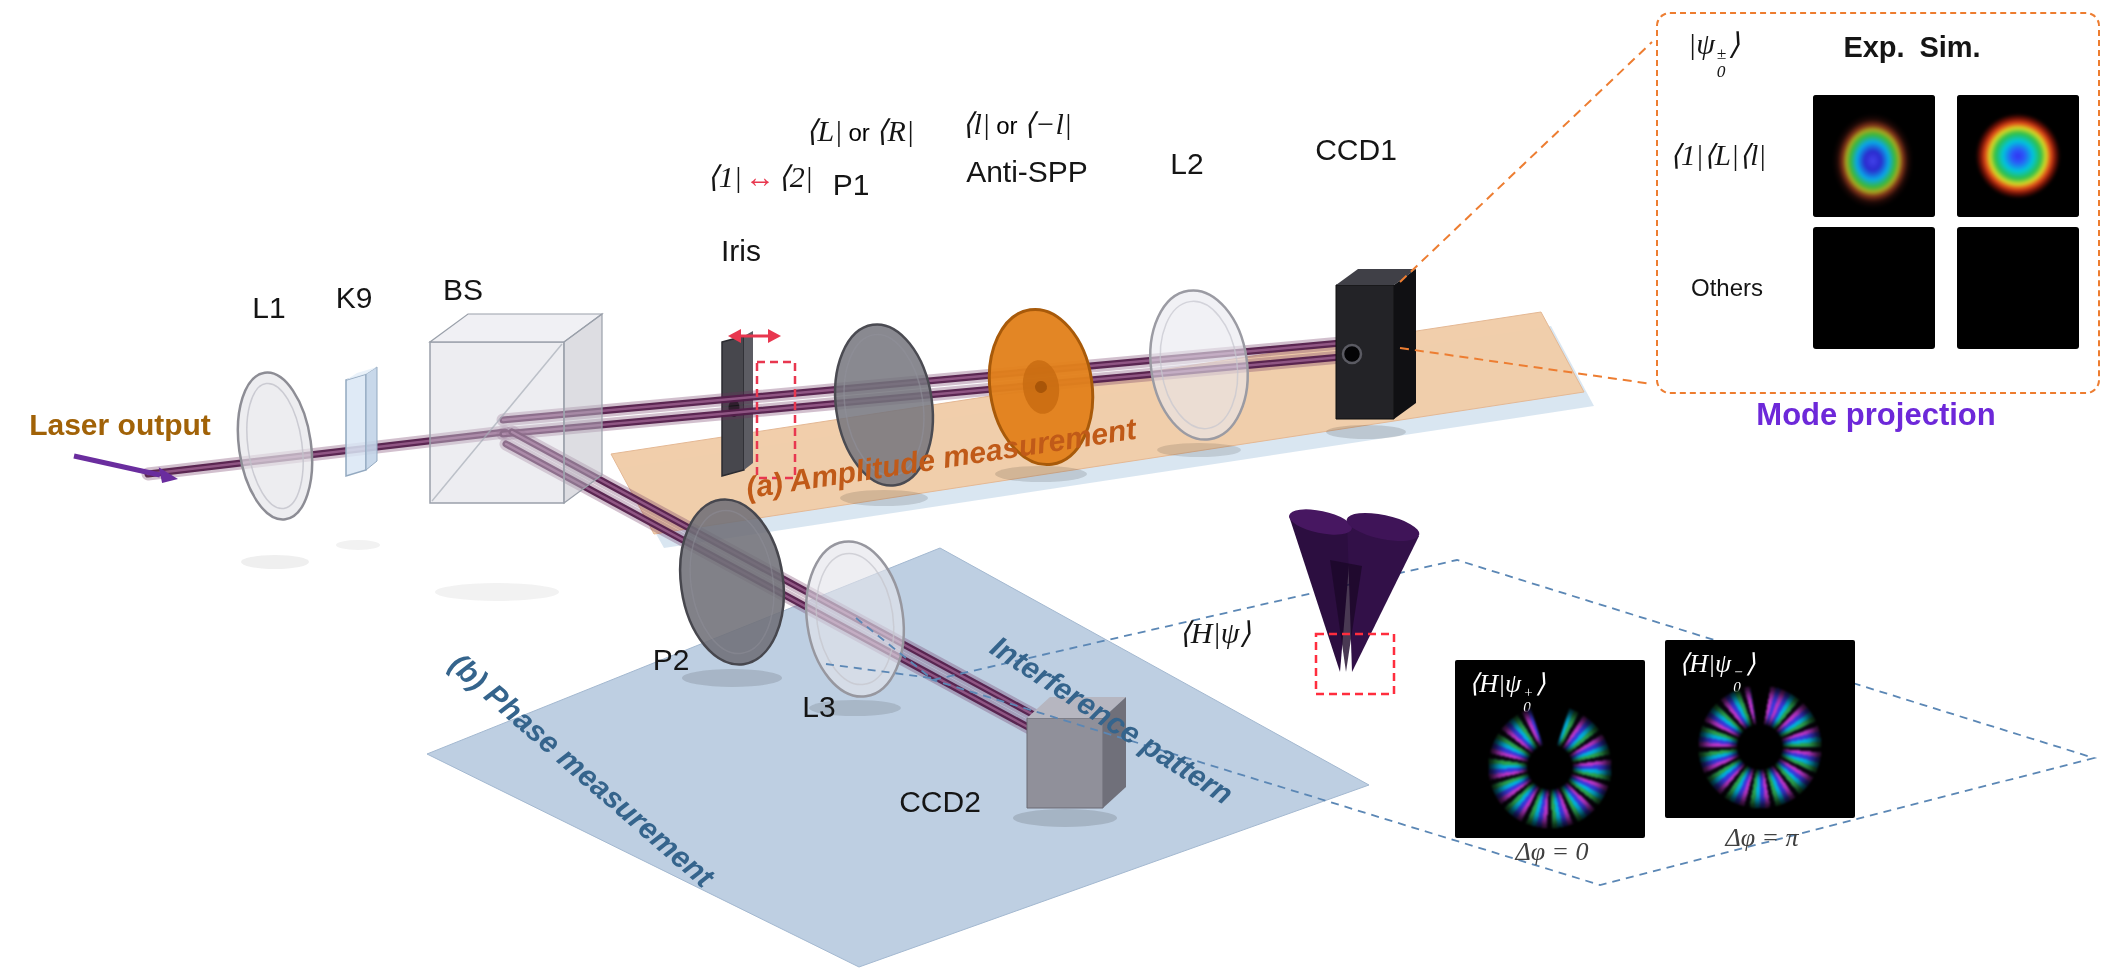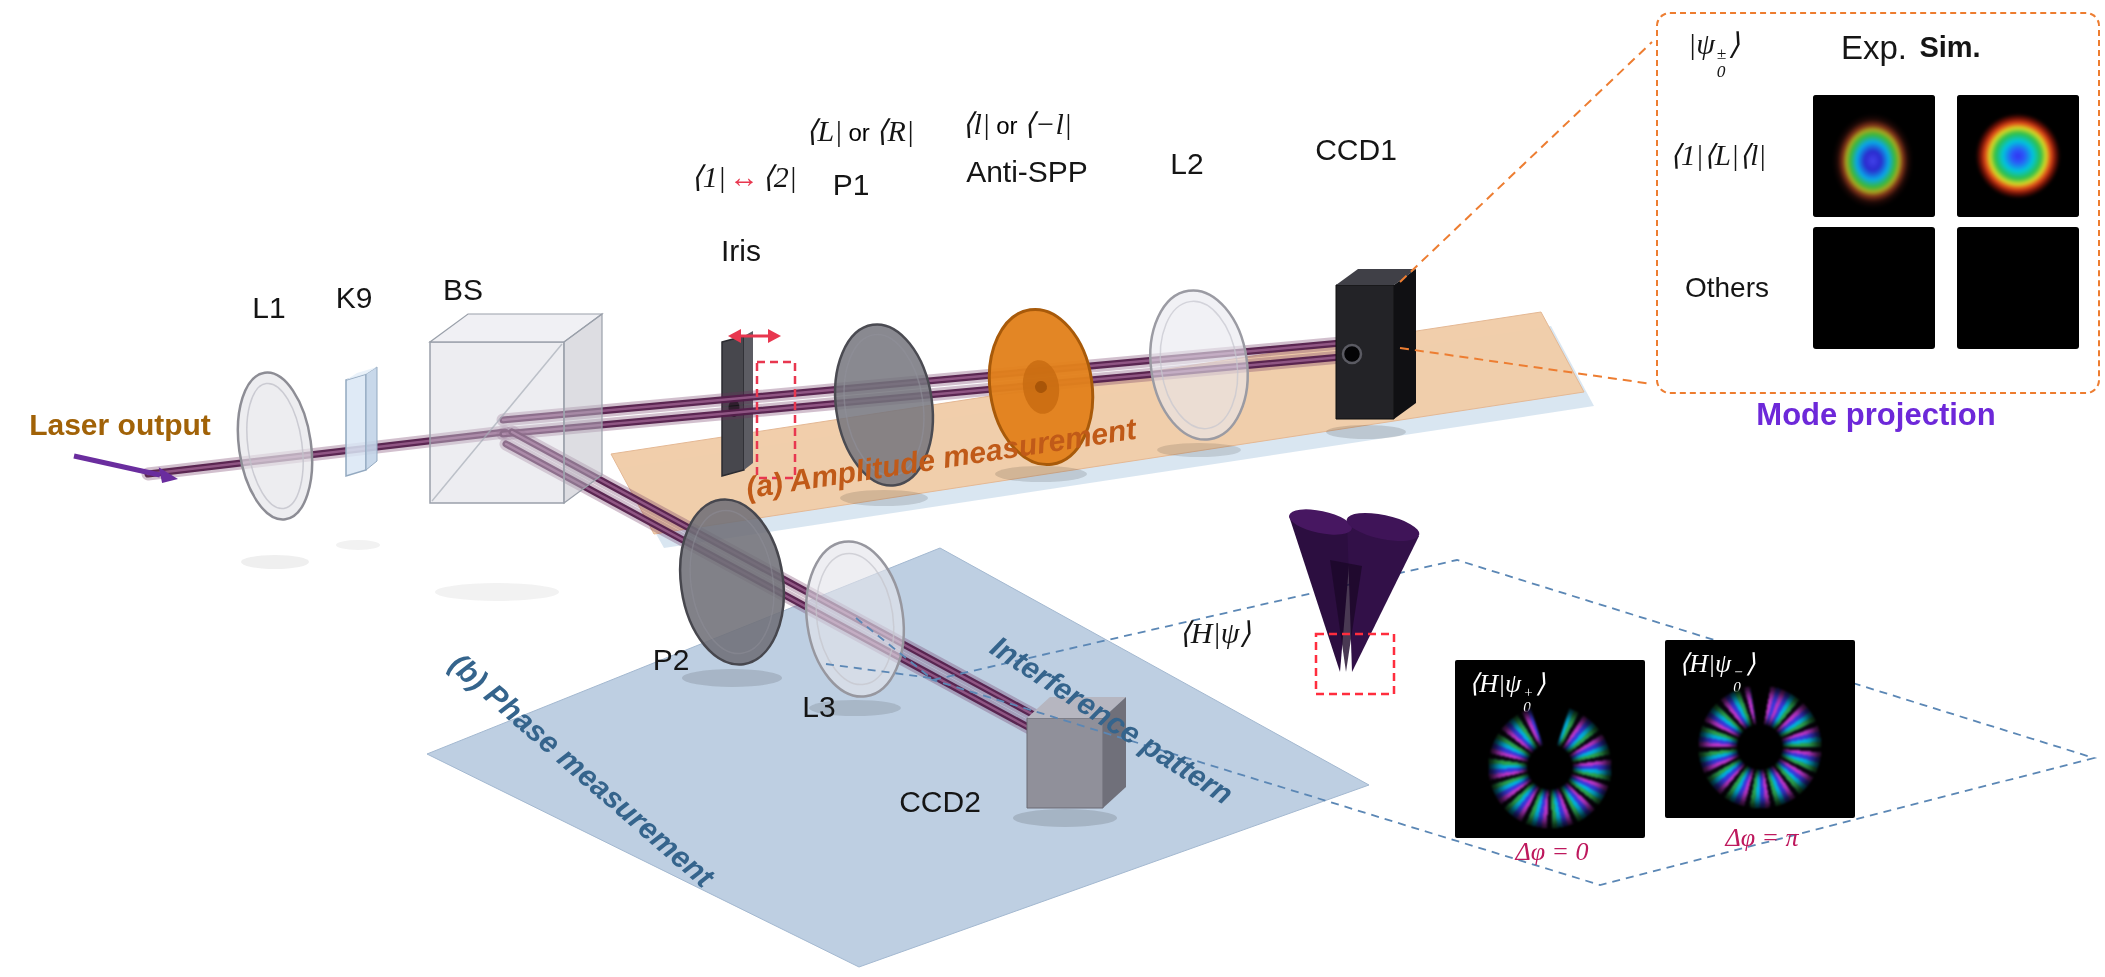--- a/index.html
+++ b/index.html
@@ -20,21 +20,21 @@
       #4242ea 0%,#2a2ace 20%,#08a8e8 40%,#3ab83a 56%,#a8a820 66%,#7e3018 76%,#1c0806 88%,#000 100%)}
   .blob.sim{background:radial-gradient(circle 47px at 50% 50%,
       #3232f2 0%,#2a5af8 14%,#00c4dc 32%,#2cc04c 48%,#d8d824 60%,#e04a18 70%,#6e1006 80%,#000 90%)}
   .fimg{position:absolute;background:#000;overflow:hidden;border-radius:2px}
   .flabel{position:absolute;left:14px;top:8px;color:#fff;font-family:"Liberation Serif",serif;
           font-style:italic;font-size:26px}
   .fring{position:absolute;border-radius:50%;filter:blur(1.1px);box-shadow:inset 0 0 12px 5px #000}
   .fhole{position:absolute;left:50%;top:50%;width:46px;height:46px;transform:translate(-50%,-50%);
          border-radius:50%;background:#000;box-shadow:0 0 8px 4px #000}
   .fwedge{position:absolute;inset:0;background:#000}
-  .caption{font-family:"Liberation Serif",serif;font-style:italic;font-size:26px;color:#be185d}
+  .caption{font-family:"Liberation Serif",serif;font-style:italic;font-size:26px;color:#404040}
   #proj-box{position:absolute;border:2.5px dashed #ed7d31;border-radius:14px}
 </style>
 </head>
 <body>
 
 <div id="scene">
 
 <svg id="apparatus" width="2105" height="977" viewBox="0 0 2105 977" xmlns="http://www.w3.org/2000/svg">
 
   <g>
@@ -176,38 +176,38 @@
 <div class="lbl" style="left:463px;top:289px">BS</div>
 <div class="lbl" style="left:741px;top:250px">Iris</div>
 <div class="lbl" style="left:851px;top:184px">P1</div>
 <div class="lbl" style="left:1027px;top:171px">Anti-SPP</div>
 <div class="lbl" style="left:1187px;top:163px">L2</div>
 <div class="lbl" style="left:1356px;top:149px">CCD1</div>
 <div class="lbl" style="left:671px;top:659px">P2</div>
 <div class="lbl" style="left:819px;top:706px">L3</div>
 <div class="lbl" style="left:940px;top:801px">CCD2</div>
 
-<div class="lbl math" style="left:744px;top:176px"><span>⟨1|</span><span class="red">↔</span><span>⟨2|</span></div>
+<div class="lbl math" style="left:760px;top:176px"><span>⟨1|</span><span class="red">↔</span><span>⟨2|</span></div>
 <div class="lbl math" style="left:860px;top:130px"><span>⟨L|</span><span class="or">or</span><span>⟨R|</span></div>
 <div class="lbl math" style="left:1017px;top:123px"><span>⟨l|</span><span class="or">or</span><span>⟨−l|</span></div>
 <div class="lbl math" style="left:1215px;top:632px">⟨H|ψ⟩</div>
 
 <div class="lbl accent" style="left:941px;top:458px;color:#c05a18;transform:translate(-50%,-50%) rotate(-8.7deg)">(a) Amplitude measurement</div>
 <div class="lbl accent" style="left:582px;top:770px;color:#35648c;transform:translate(-50%,-50%) rotate(41deg)">(b) Phase measurement</div>
 <div class="lbl accent" style="left:1112px;top:720px;color:#35648c;transform:translate(-50%,-50%) rotate(33deg)">Interference pattern</div>
 
 <div id="proj-box" style="left:1656px;top:12px;width:440px;height:378px"></div>
 <div class="lbl math" style="left:1714px;top:54px"><span>|ψ</span><span class="ss">
         <span>±</span>
         <span>0</span>
       </span><span>⟩</span></div>
-<div class="lbl" style="left:1874px;top:48px;font-weight:normal;font-size:33px">Exp.</div>
+<div class="lbl" style="left:1874px;top:48px;font-weight:bold;font-size:29px">Exp.</div>
 <div class="lbl" style="left:1950px;top:48px;font-weight:bold;font-size:29px">Sim.</div>
 <div class="lbl math" style="left:1718px;top:156px;font-size:29px">⟨1|⟨L|⟨l|</div>
-<div class="lbl" style="left:1727px;top:288px;font-size:28px">Others</div>
+<div class="lbl" style="left:1727px;top:288px;font-size:24px">Others</div>
 
 <div class="sq" style="left:1813px;top:95px">
       <div class="blob exp"></div>
     </div>
 <div class="sq" style="left:1957px;top:95px">
       <div class="blob sim"></div>
     </div>
 <div class="sq" style="left:1813px;top:227px"></div>
 <div class="sq" style="left:1957px;top:227px"></div>
 

